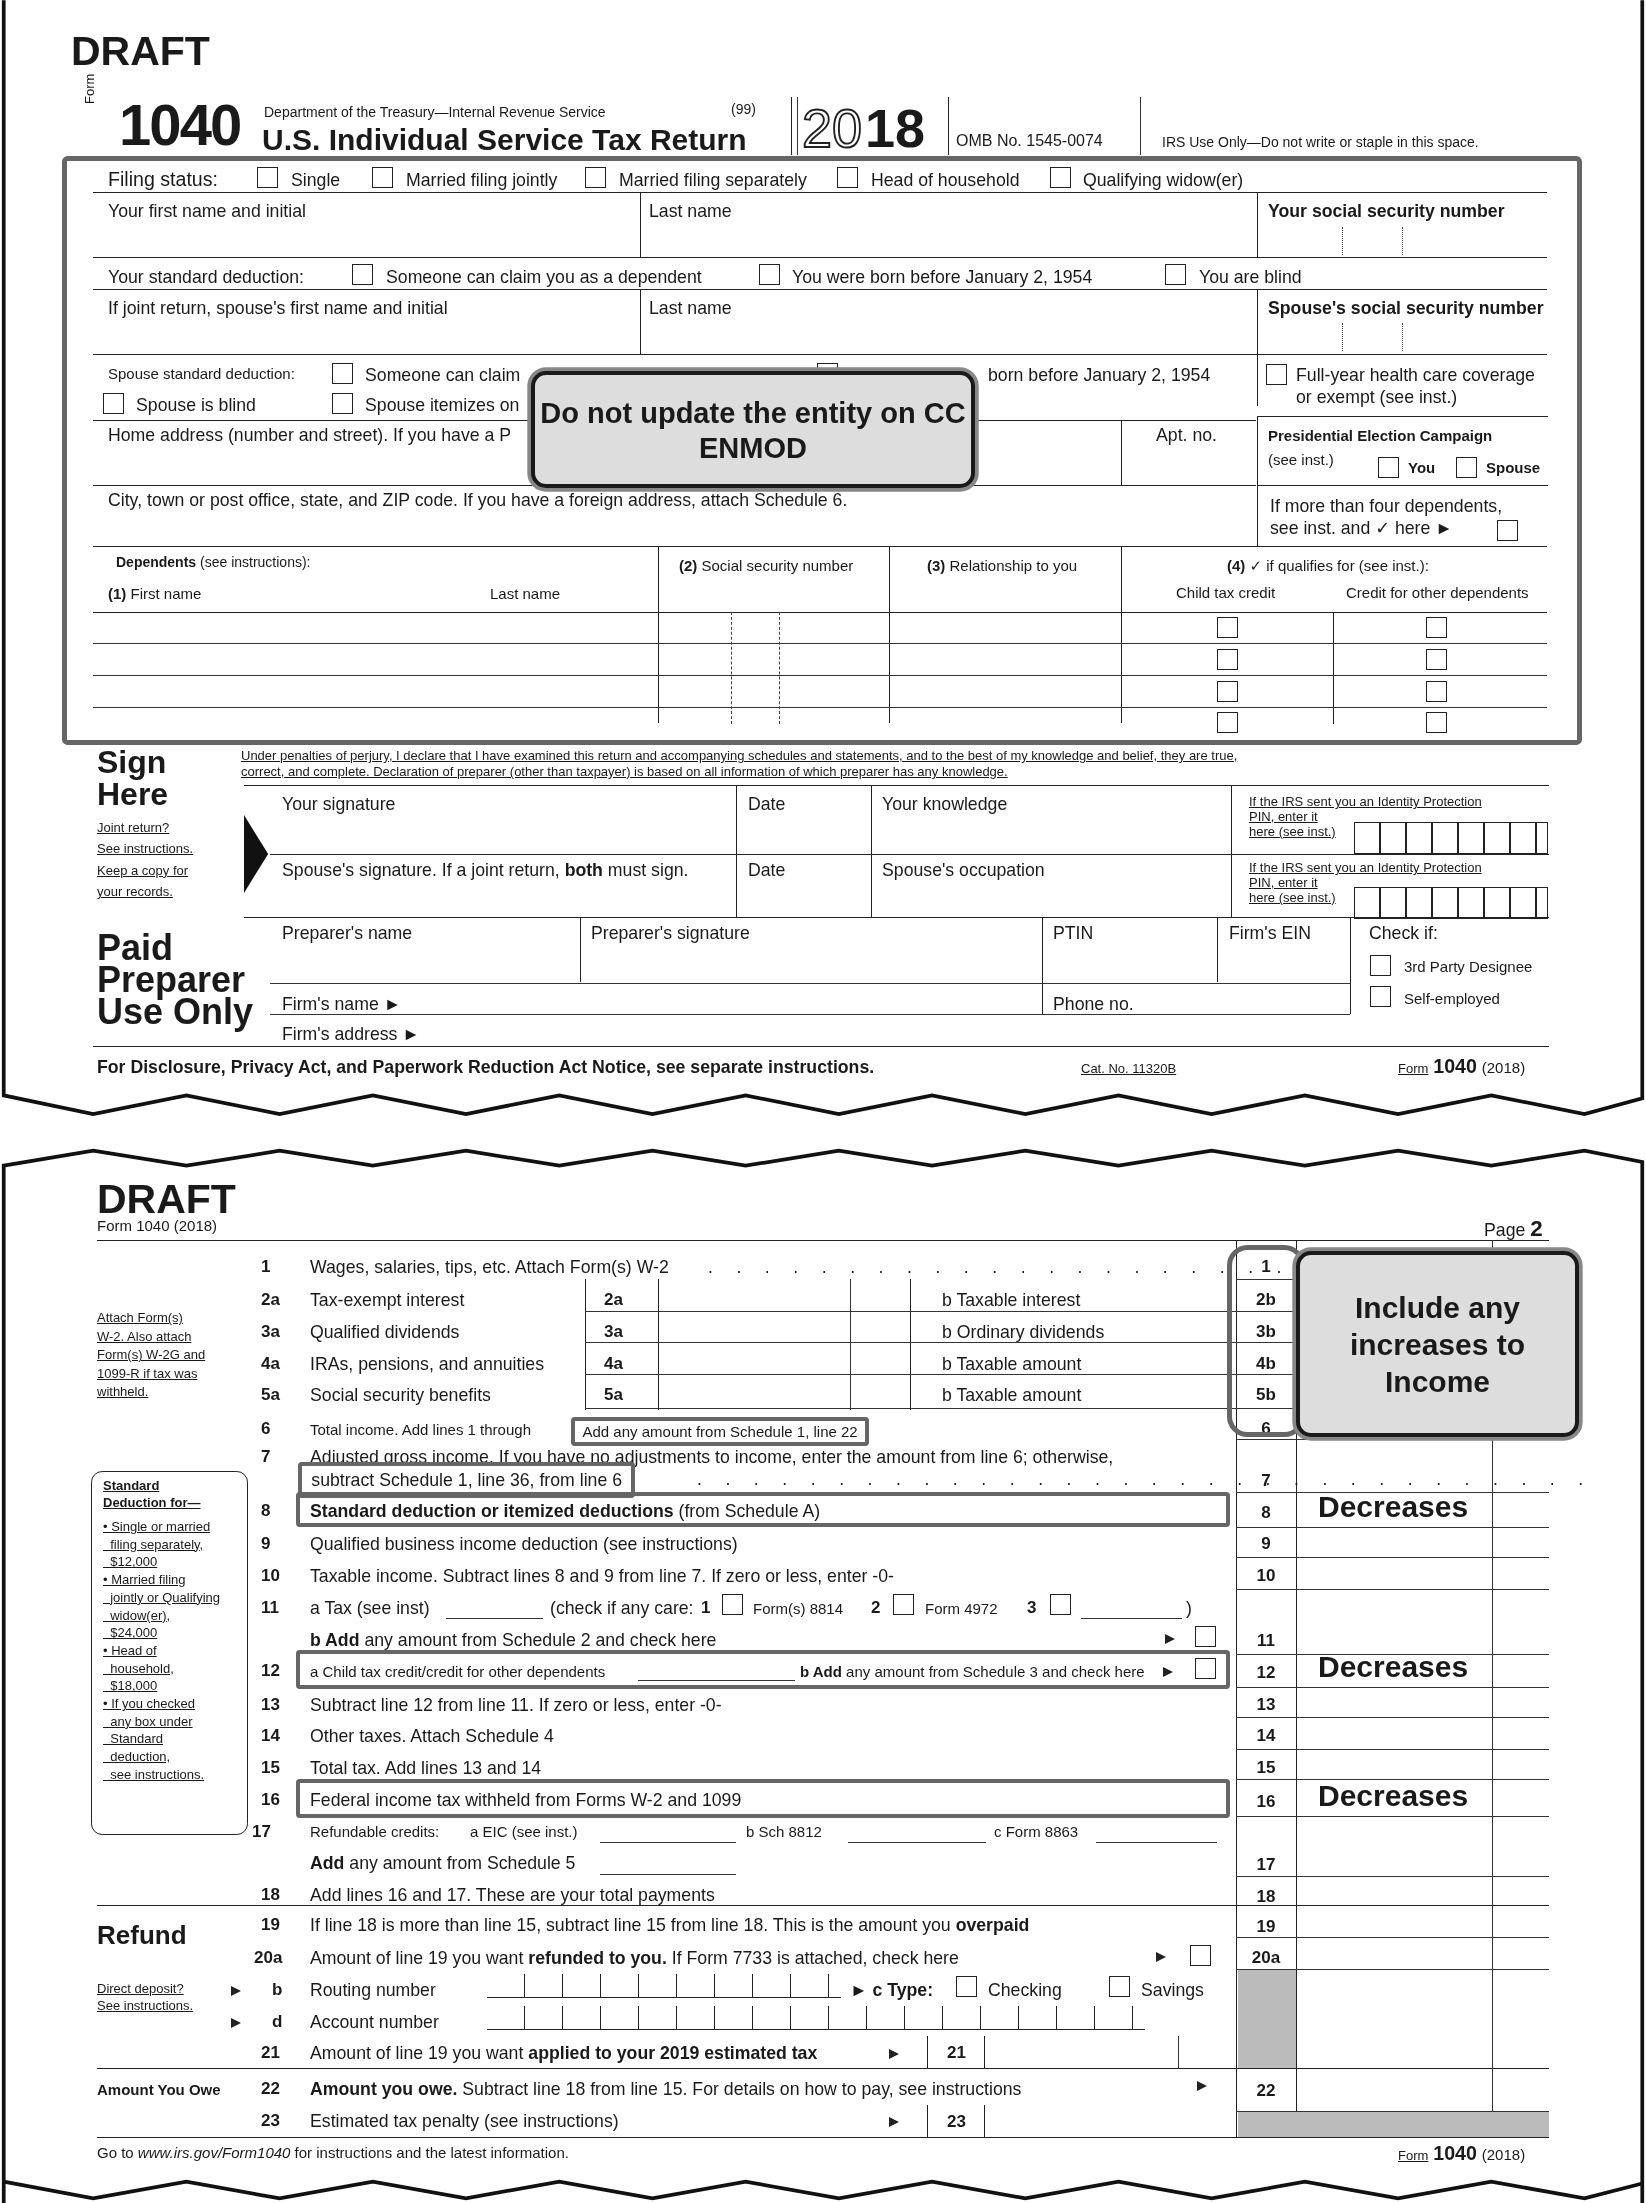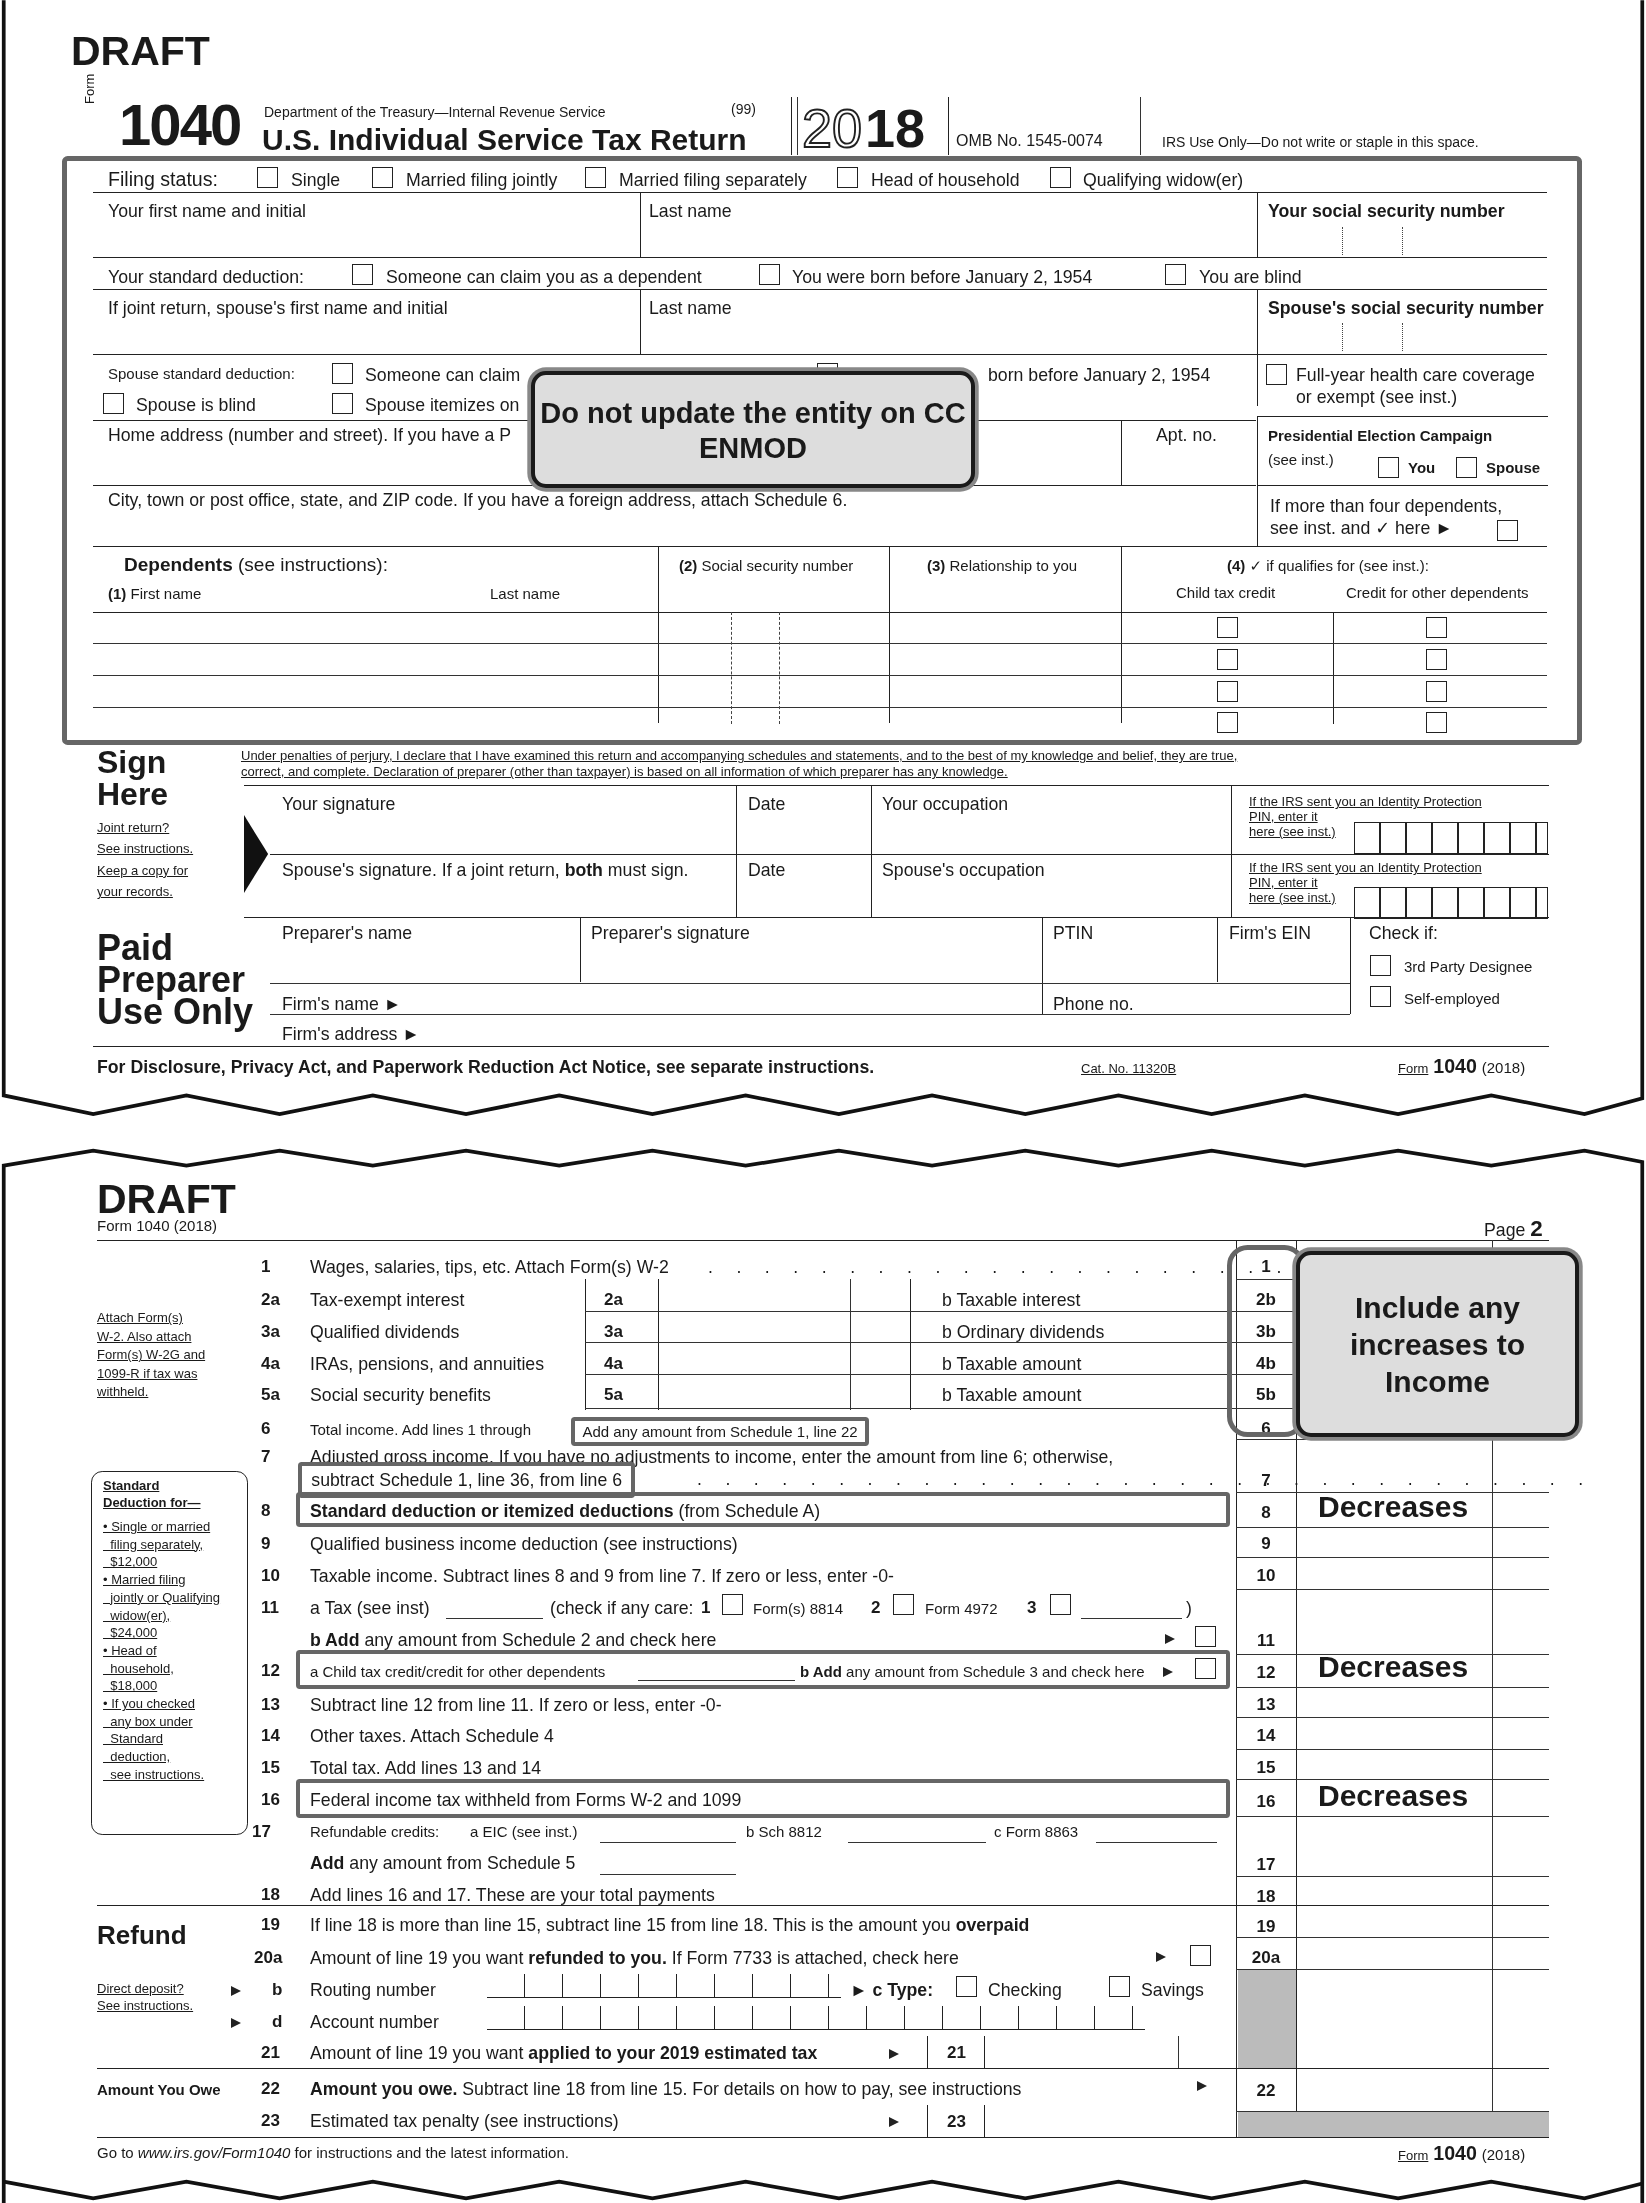--- a/index.html
+++ b/index.html
@@ -116,21 +116,21 @@
 <div class="t b sm" style="left:1486px;top:459px">Spouse</div>
 <div class="hl" style="left:93px;top:485px;width:1163px"></div>
 <div class="hl" style="left:1257px;top:485px;width:291px"></div>
 
 <div class="t" style="left:108px;top:490px">City, town or post office, state, and ZIP code. If you have a foreign address, attach Schedule 6.</div>
 <div class="t" style="left:1270px;top:496px">If more than four dependents,</div>
 <div class="t" style="left:1270px;top:518px">see inst. and ✓ here ►</div>
 <div class="cb" style="left:1497px;top:520px"></div>
 <div class="hl" style="left:93px;top:546px;width:1454px"></div>
 
-<div class="t" style="left:124px;top:554px;font-size:19px"><span class="b">Dependents</span> <span>(see instructions):</span></div>
+<div class="t" style="left:116px;top:554px;font-size:14px"><span class="b">Dependents</span> <span>(see instructions):</span></div>
 <div class="t sm" style="left:108px;top:585px"><b>(1)</b> <span>First name</span></div>
 <div class="t sm" style="left:490px;top:585px">Last name</div>
 <div class="vl" style="left:658px;top:546px;height:177px"></div>
 <div class="t sm" style="left:679px;top:557px"><b>(2)</b> <span>Social security number</span></div>
 <div class="vl" style="left:889px;top:546px;height:177px"></div>
 <div class="t sm" style="left:927px;top:557px"><b>(3)</b> <span>Relationship to you</span></div>
 <div class="vl" style="left:1121px;top:546px;height:177px"></div>
 <div class="t sm" style="left:1227px;top:557px"><b>(4)</b> <span>✓ if qualifies for (see inst.):</span></div>
 <div class="t sm" style="left:1176px;top:584px">Child tax credit</div>
 <div class="t sm" style="left:1346px;top:584px">Credit for other dependents</div>
@@ -160,21 +160,21 @@
 <span>Keep a copy for</span>
 <span>your records.</span></div>
 <svg class="abs" style="left:244px;top:815px" width="26" height="78" viewBox="0 0 28 84">
     <polygon points="0,0 26,42 0,84" fill="#111"></polygon>
   </svg>
 <div class="hl" style="left:244px;top:785px;width:1305px"></div>
 <div class="t" style="left:282px;top:794px">Your signature</div>
 <div class="vl" style="left:736px;top:785px;height:132px"></div>
 <div class="t" style="left:748px;top:794px">Date</div>
 <div class="vl" style="left:871px;top:785px;height:132px"></div>
-<div class="t" style="left:882px;top:794px">Your occupation</div>
+<div class="t" style="left:882px;top:794px">Your knowledge</div>
 <div class="vl" style="left:1231px;top:785px;height:132px"></div>
 <div class="t xs" style="left:1249px;top:794px;line-height:15px"><span>If the IRS sent you an Identity Protection</span><br><span>PIN, enter it</span><br><span>here (see inst.)</span></div>
 <div class="abs" style="left:1354px;top:822px;width:194px;height:32px;border:1.9px solid #222;background:repeating-linear-gradient(90deg,#fff 0 24px,#222 24px 26px)"></div>
 <div class="hl" style="left:270px;top:854px;width:1279px"></div>
 <div class="t" style="left:282px;top:860px"><span>Spouse's signature. If a joint return,</span> <b>both</b> <span>must sign.</span></div>
 <div class="t" style="left:748px;top:860px">Date</div>
 <div class="t" style="left:882px;top:860px">Spouse's occupation</div>
 <div class="t xs" style="left:1249px;top:860px;line-height:15px"><span>If the IRS sent you an Identity Protection</span><br><span>PIN, enter it</span><br><span>here (see inst.)</span></div>
 <div class="abs" style="left:1354px;top:887px;width:194px;height:32px;border:1.9px solid #222;background:repeating-linear-gradient(90deg,#fff 0 24px,#222 24px 26px)"></div>
 <div class="hl" style="left:244px;top:917px;width:1305px"></div>

